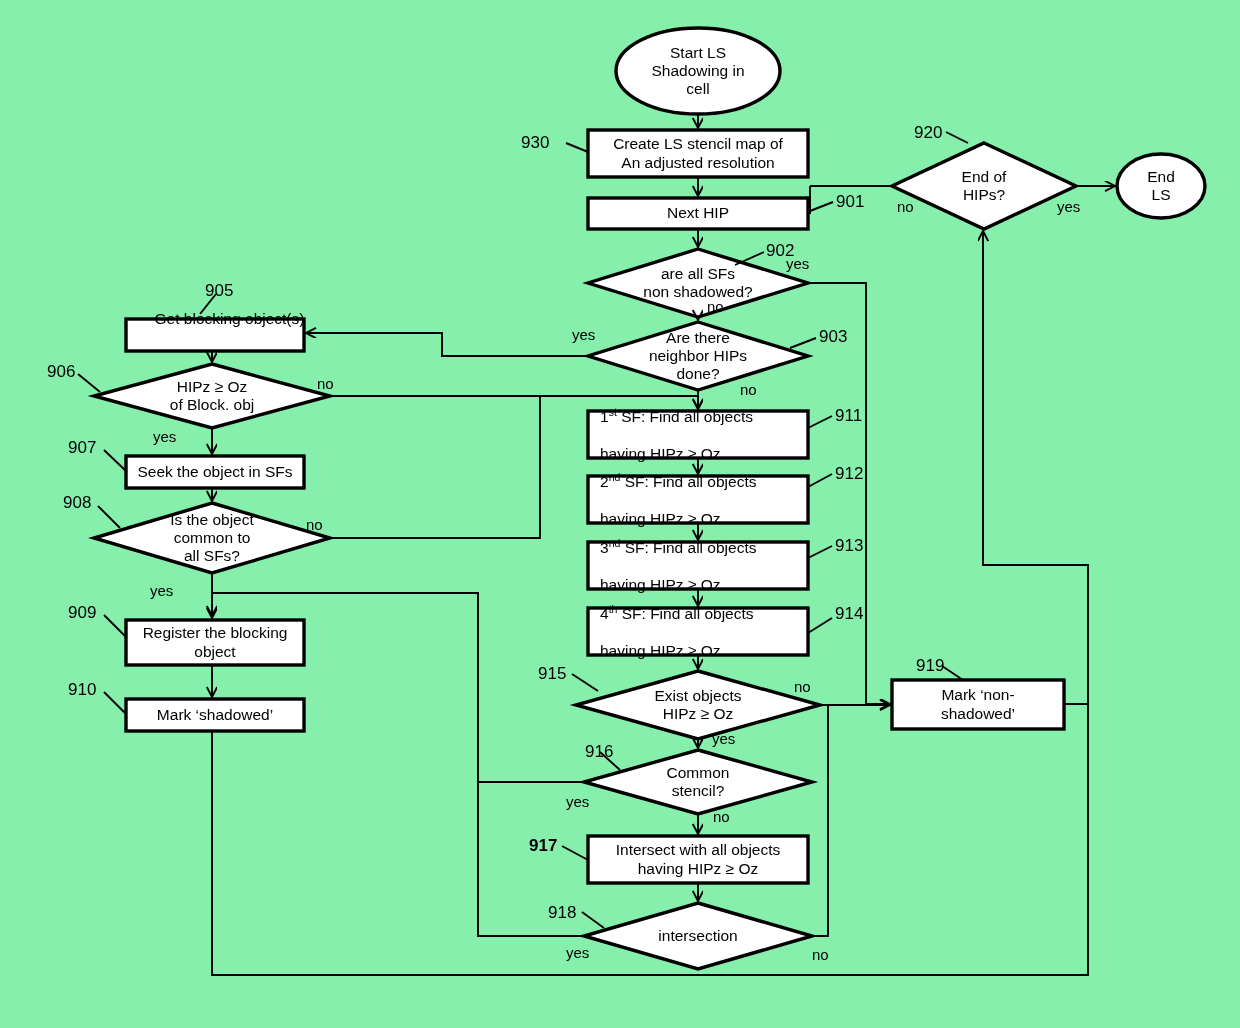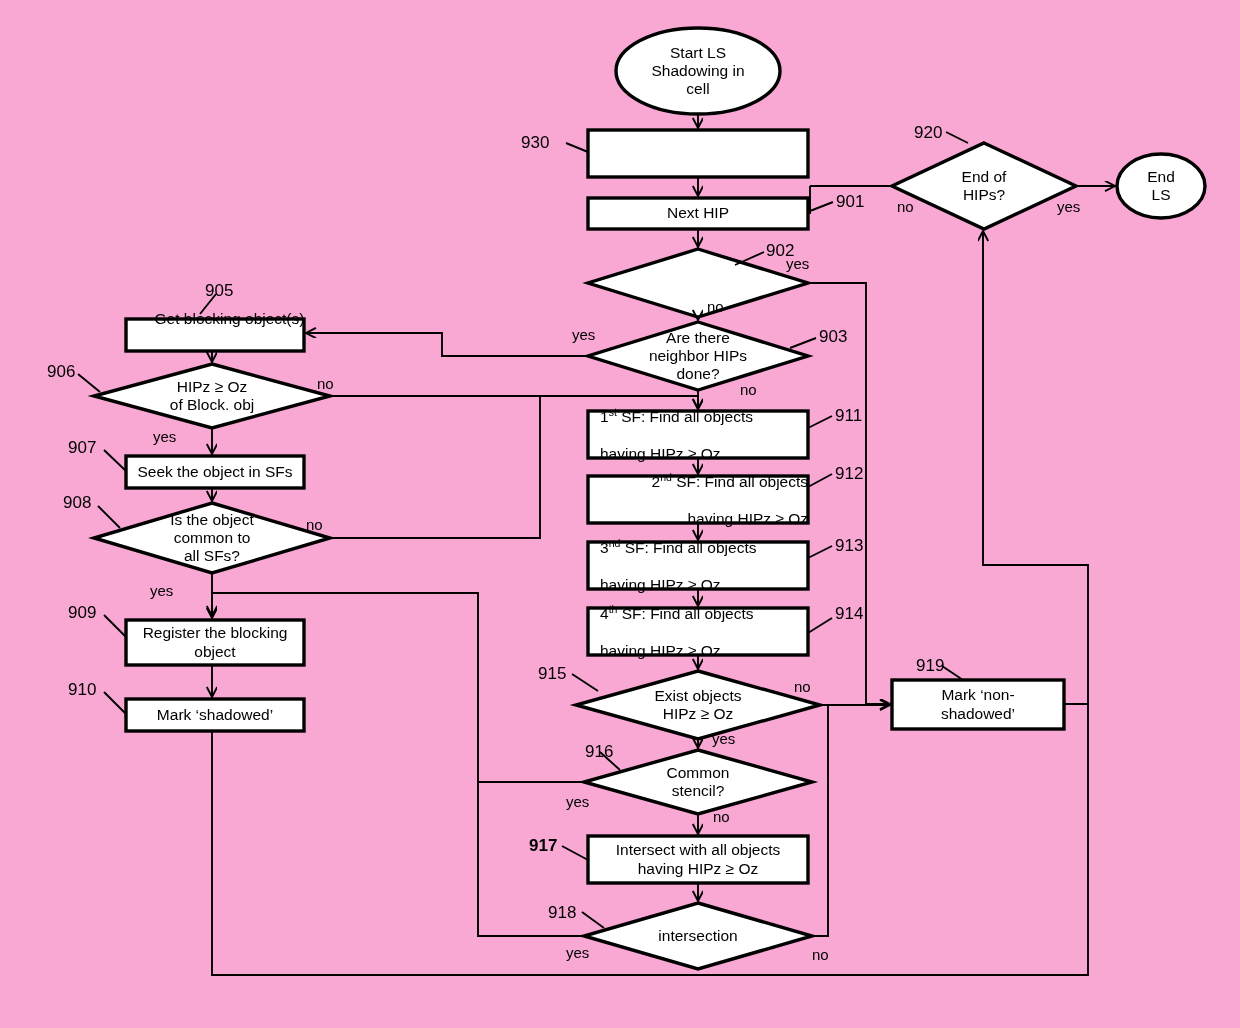--- a/index.html
+++ b/index.html
@@ -1,17 +1,17 @@
 <!DOCTYPE html>
 <html><head>
 <meta charset="utf-8">
 <style>
   html,body{margin:0;padding:0;background:#ffffff;}
   body{font-family:"Liberation Sans","DejaVu Sans",sans-serif;color:#000;}
-  #canvas{position:relative;width:1240px;height:1028px;background:#f9a8d4;overflow:hidden;}
+  #canvas{position:relative;width:1240px;height:1028px;background:#86efac;overflow:hidden;}
   #canvas svg{position:absolute;left:0;top:0;width:1240px;height:1028px;}
   .nodeText{
     position:absolute;
     display:flex;
     align-items:center;
     justify-content:center;
     text-align:center;
     line-height:1.18;
     font-size:15.5px;
     white-space:pre-line;
@@ -152,21 +152,25 @@
       <path d="M588,860 L562,846"></path>
       <path d="M604,928 L582,912"></path>
       <path d="M963,680 L942,666"></path>
       <path d="M968,143 L946,132"></path>
     </g>
   </svg>
 
   <div class="nodeText" style="left:616px;top:28px;width:164px;height:86px;">Start LS
 Shadowing in
 cell</div>
+  <div class="nodeText" style="left:588px;top:130px;width:220px;height:47px;">Create LS stencil map of
+An adjusted resolution</div>
   <div class="nodeText" style="left:588px;top:198px;width:220px;height:31px;">Next HIP</div>
+  <div class="nodeText" style="left:603px;top:255px;width:190px;height:56px;">are all SFs
+non shadowed?</div>
   <div class="nodeText" style="left:603px;top:322px;width:190px;height:68px;">Are there
 neighbor  HIPs
 done?</div>
   <div class="nodeText" style="left:126px;top:303px;width:207px;height:32px;">Get blocking object(s)</div>
   <div class="nodeText" style="left:112px;top:370px;width:200px;height:52px;">HIPz ≥ Oz
 of Block. obj</div>
   <div class="nodeText" style="left:126px;top:456px;width:178px;height:32px;">Seek the object in SFs</div>
   <div class="nodeText" style="left:112px;top:505px;width:200px;height:66px;">Is the object
 common to
 all SFs?</div>
@@ -174,21 +178,21 @@
 object</div>
   <div class="nodeText" style="left:126px;top:699px;width:178px;height:32px;">Mark ‘shadowed’</div>
 
   <div class="nodeText" style="left:600px;top:411px;width:208px;height:47px;justify-content:flex-start;align-items:center;">
     <div style="text-align:left;width:100%;">
       <div><span>1</span><span class="sup">st</span><span> SF: Find all objects</span></div>
       <div>having HIPz ≥ Oz</div>
     </div>
   </div>
   <div class="nodeText" style="left:600px;top:476px;width:208px;height:47px;justify-content:flex-start;align-items:center;">
-    <div style="text-align:right;width:100%;">
+    <div style="text-align:left;width:100%;">
       <div><span>2</span><span class="sup">nd</span><span>  SF: Find all objects</span></div>
       <div>having HIPz ≥ Oz</div>
     </div>
   </div>
   <div class="nodeText" style="left:600px;top:542px;width:208px;height:47px;justify-content:flex-start;align-items:center;">
     <div style="text-align:left;width:100%;">
       <div><span>3</span><span class="sup">nd</span><span>  SF: Find all objects</span></div>
       <div>having HIPz ≥ Oz</div>
     </div>
   </div>

